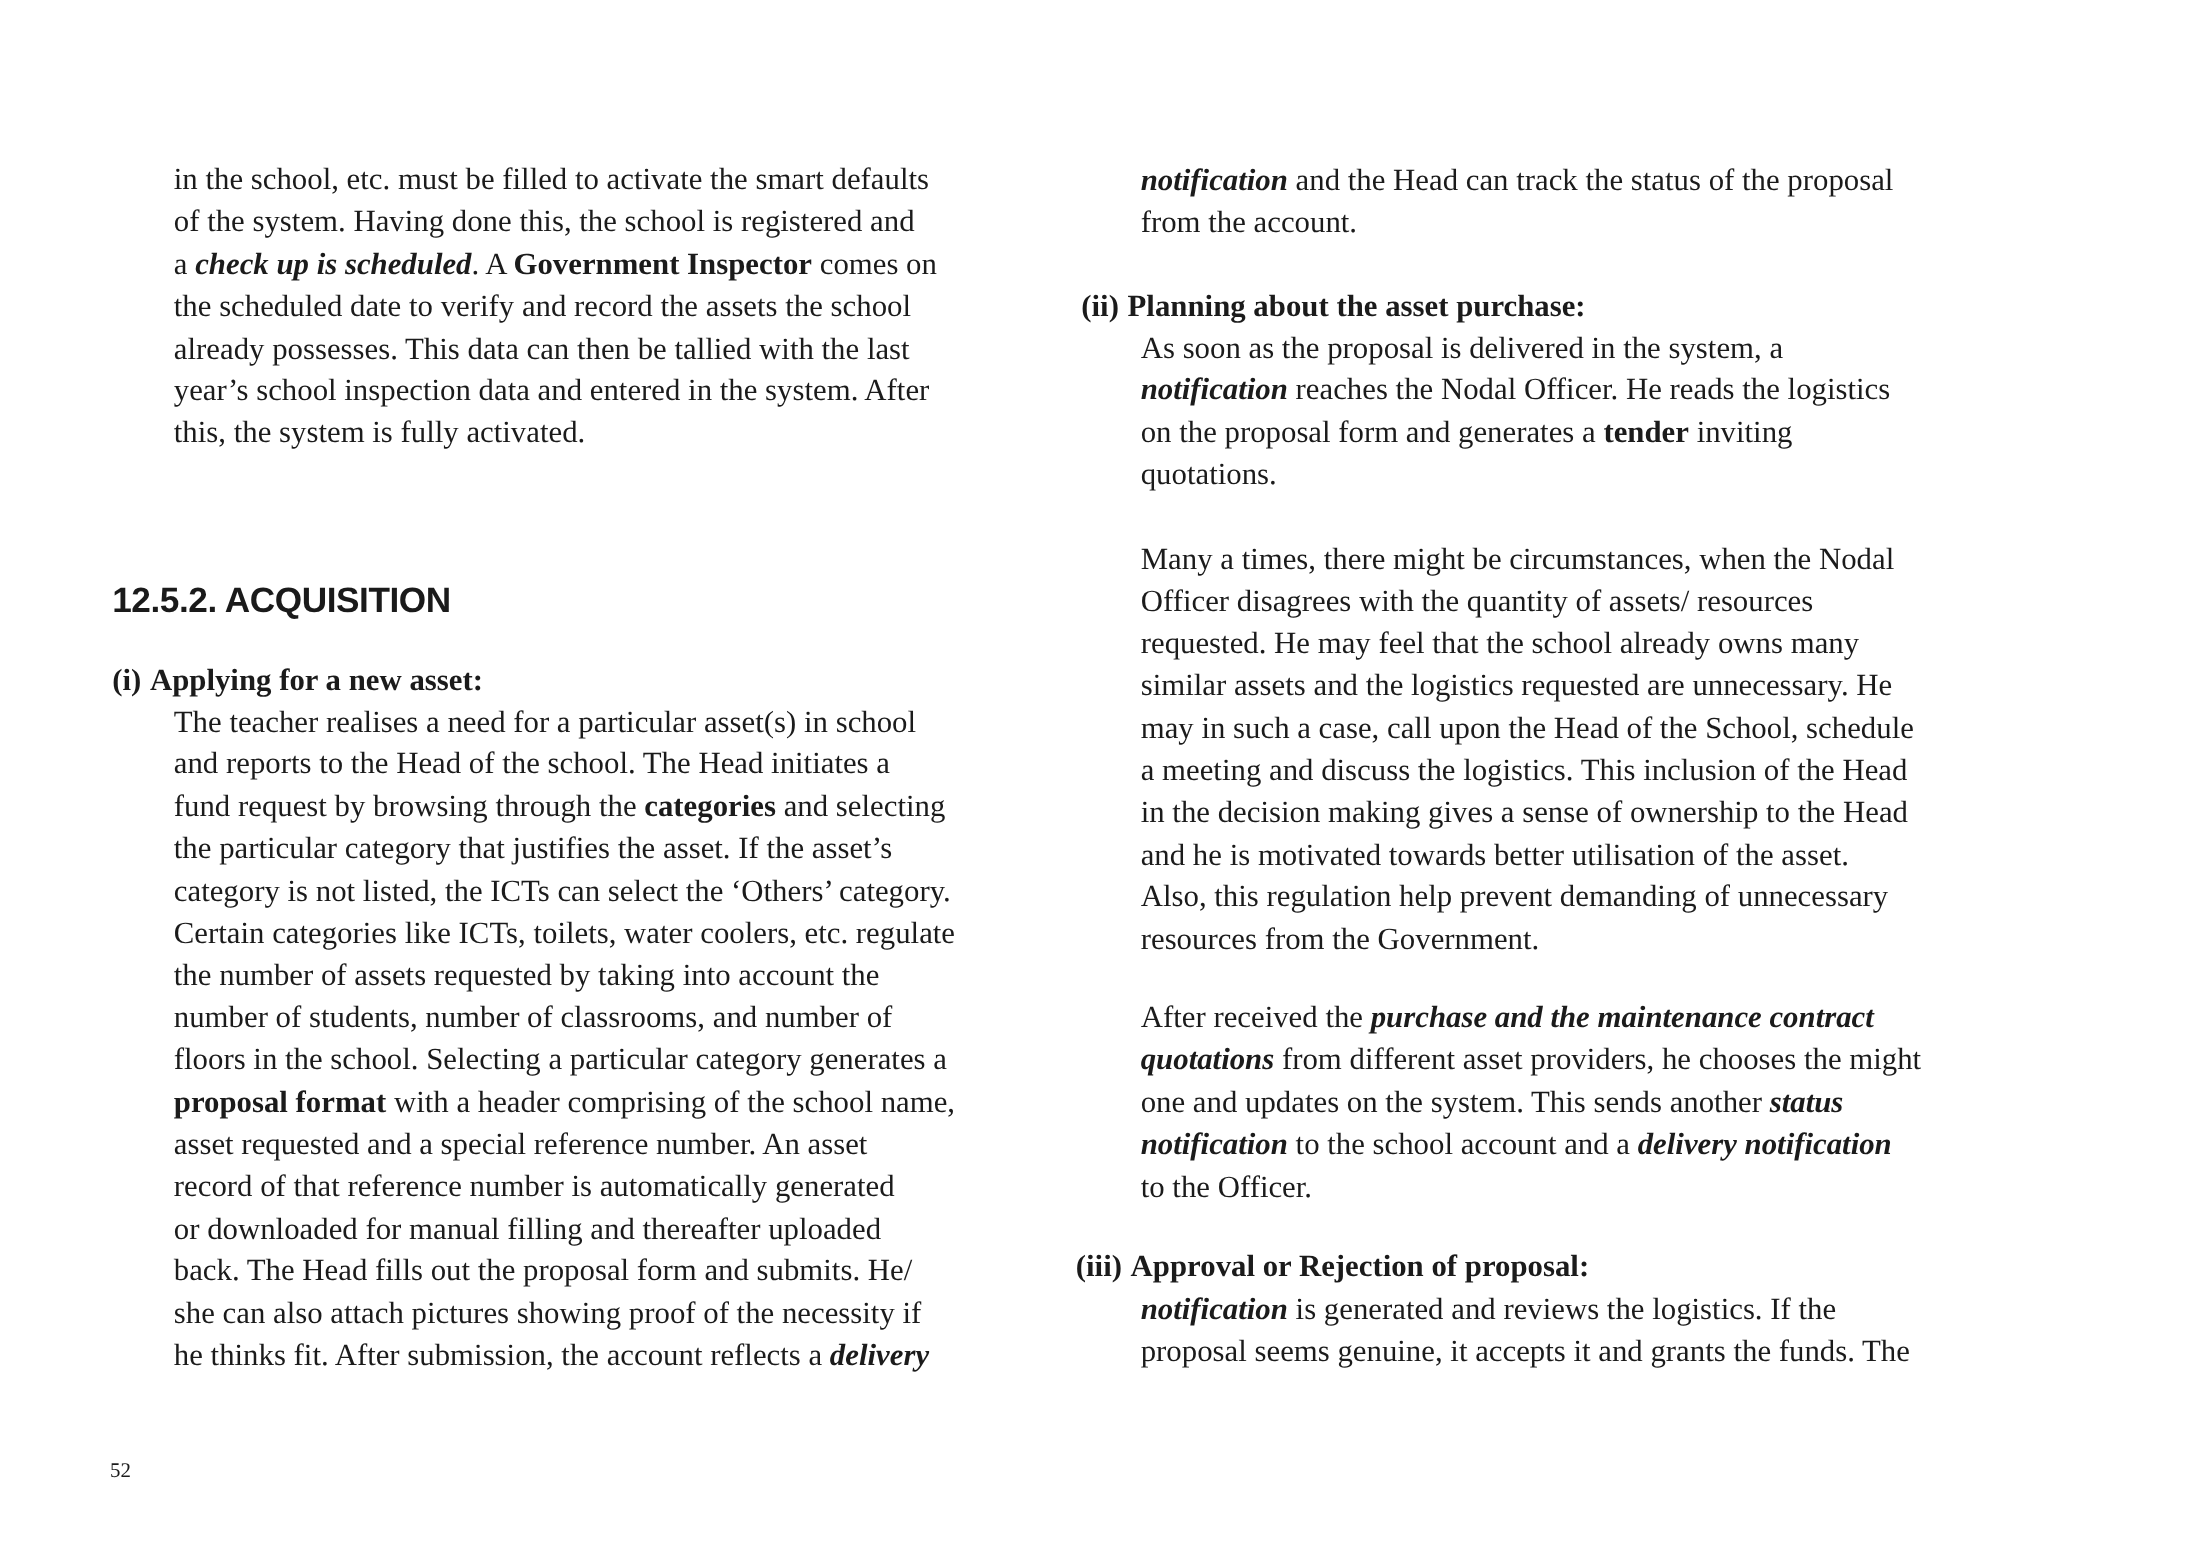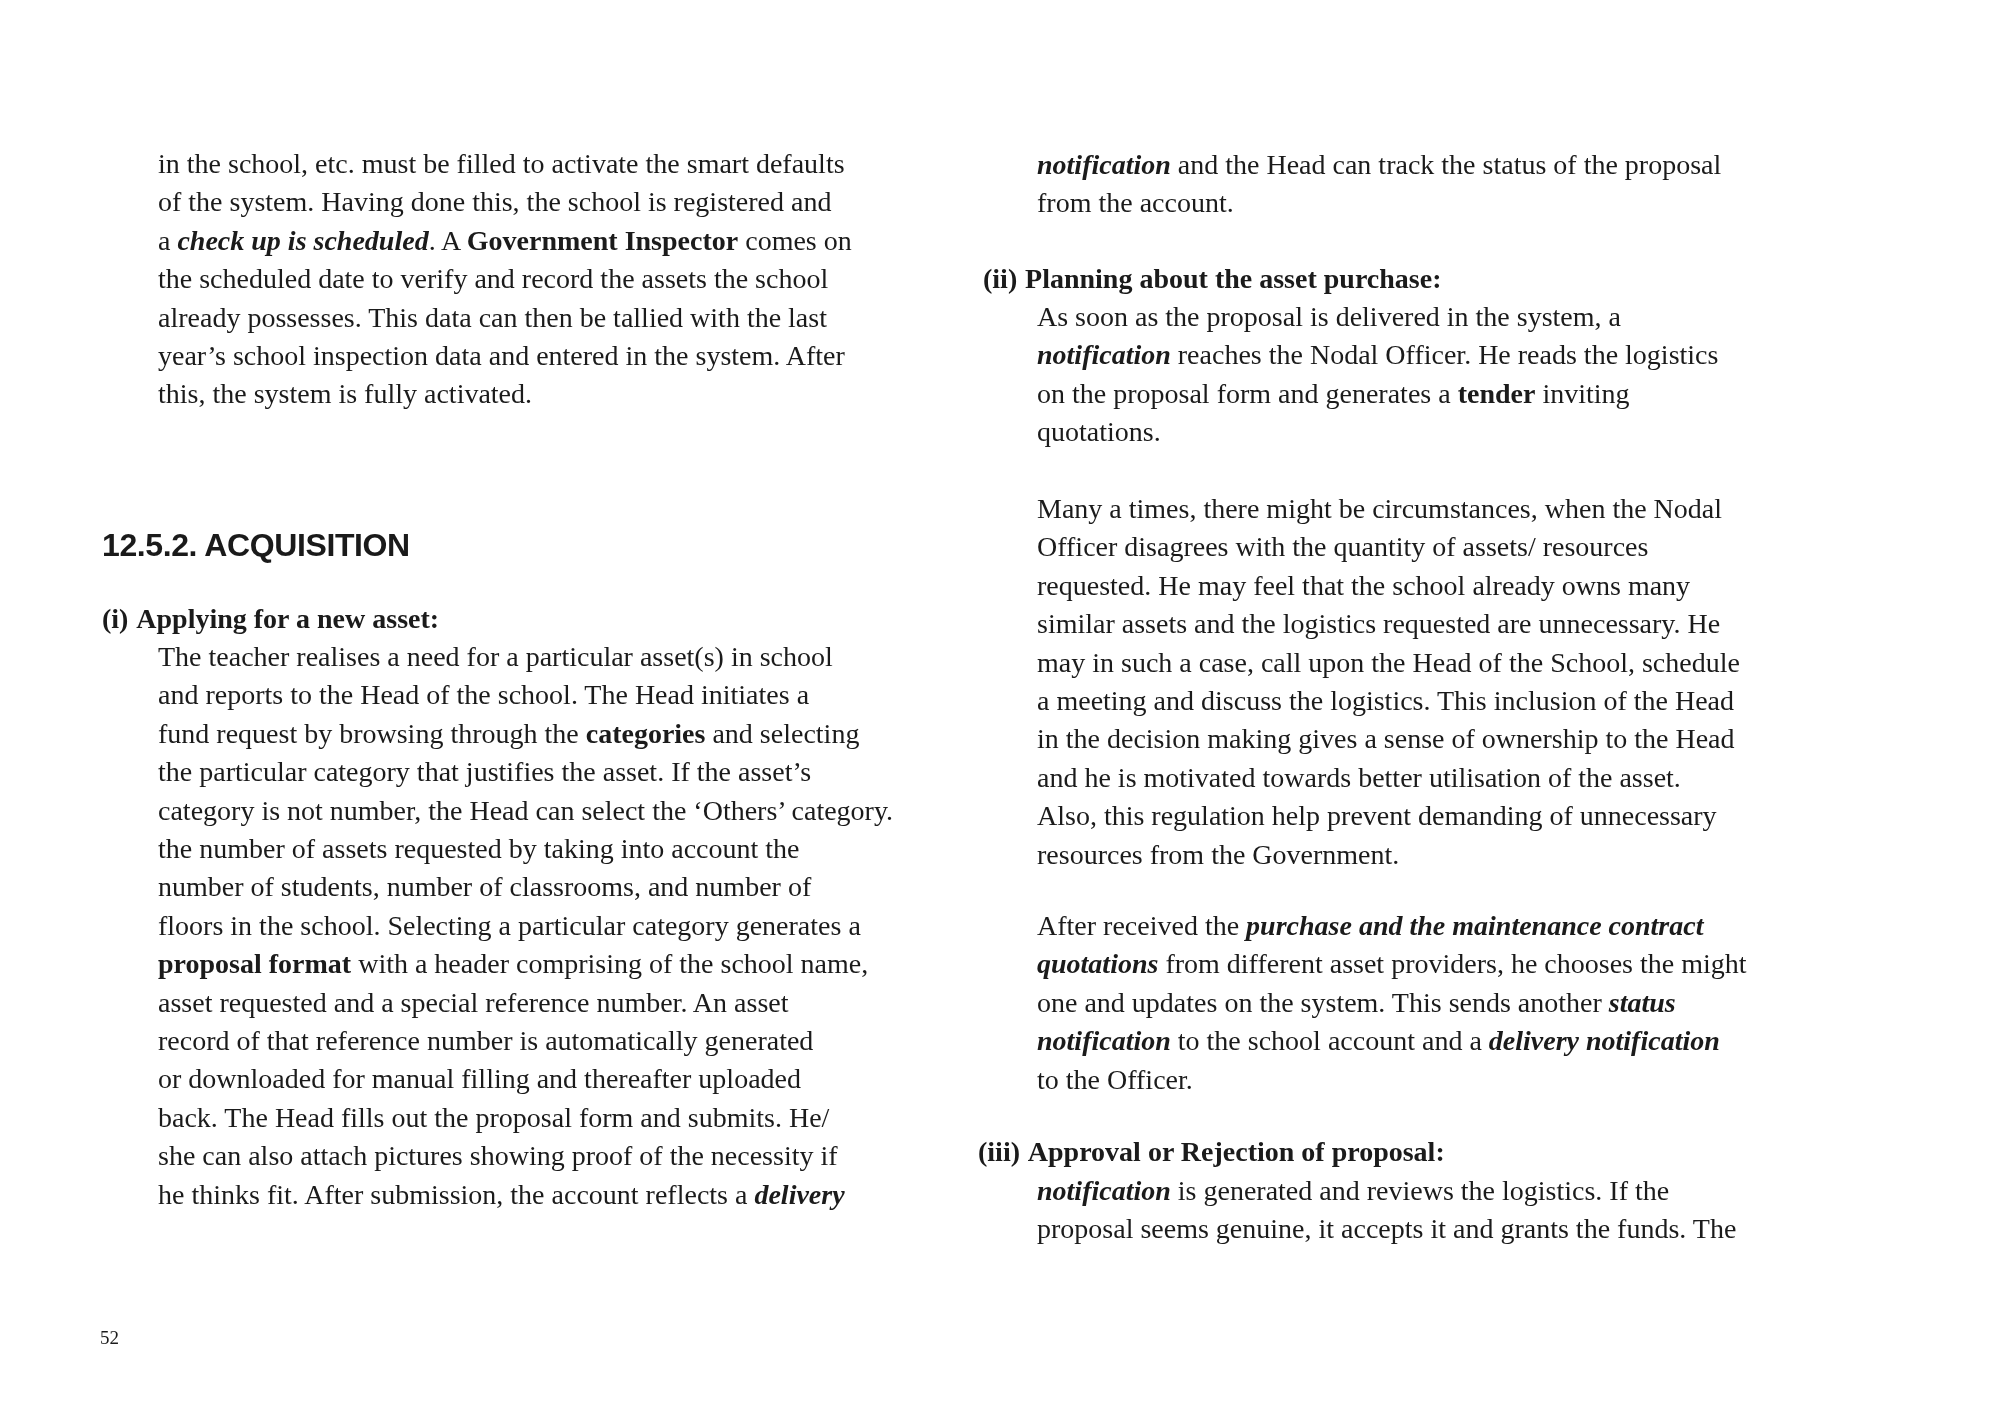--- a/index.html
+++ b/index.html
@@ -68,21 +68,22 @@
 
     <div class="item-head" style="left:102px; top:600px;">
       <span class="item-label">(i)</span><span class="item-title">Applying for a new asset:</span>
     </div>
 
     <div class="body-text" style="left:158px; top:638px;">
         <div class="tline"><span>The teacher realises a need for a particular asset(s) in school</span></div>
         <div class="tline"><span>and reports to the Head of the school. The Head initiates a</span></div>
         <div class="tline"><span>fund request by browsing through the </span><span class="s-b">categories</span><span> and selecting</span></div>
         <div class="tline"><span>the particular category that justifies the asset. If the asset’s</span></div>
-        <div class="tline"><span>category is not number, the Head can select the ‘Others’ category.</span></div>
+        <div class="tline"><span>category is not listed, the ICTs can select the ‘Others’ category.</span></div>
+        <div class="tline"><span>Certain categories like ICTs, toilets, water coolers, etc. regulate</span></div>
         <div class="tline"><span>the number of assets requested by taking into account the</span></div>
         <div class="tline"><span>number of students, number of classrooms, and number of</span></div>
         <div class="tline"><span>floors in the school. Selecting a particular category generates a</span></div>
         <div class="tline"><span class="s-b">proposal format</span><span> with a header comprising of the school name,</span></div>
         <div class="tline"><span>asset requested and a special reference number. An asset</span></div>
         <div class="tline"><span>record of that reference number is automatically generated</span></div>
         <div class="tline"><span>or downloaded for manual filling and thereafter uploaded</span></div>
         <div class="tline"><span>back. The Head fills out the proposal form and submits. He/</span></div>
         <div class="tline"><span>she can also attach pictures showing proof of the necessity if</span></div>
         <div class="tline"><span>he thinks fit. After submission, the account reflects a </span><span class="s-bi">delivery</span></div>

